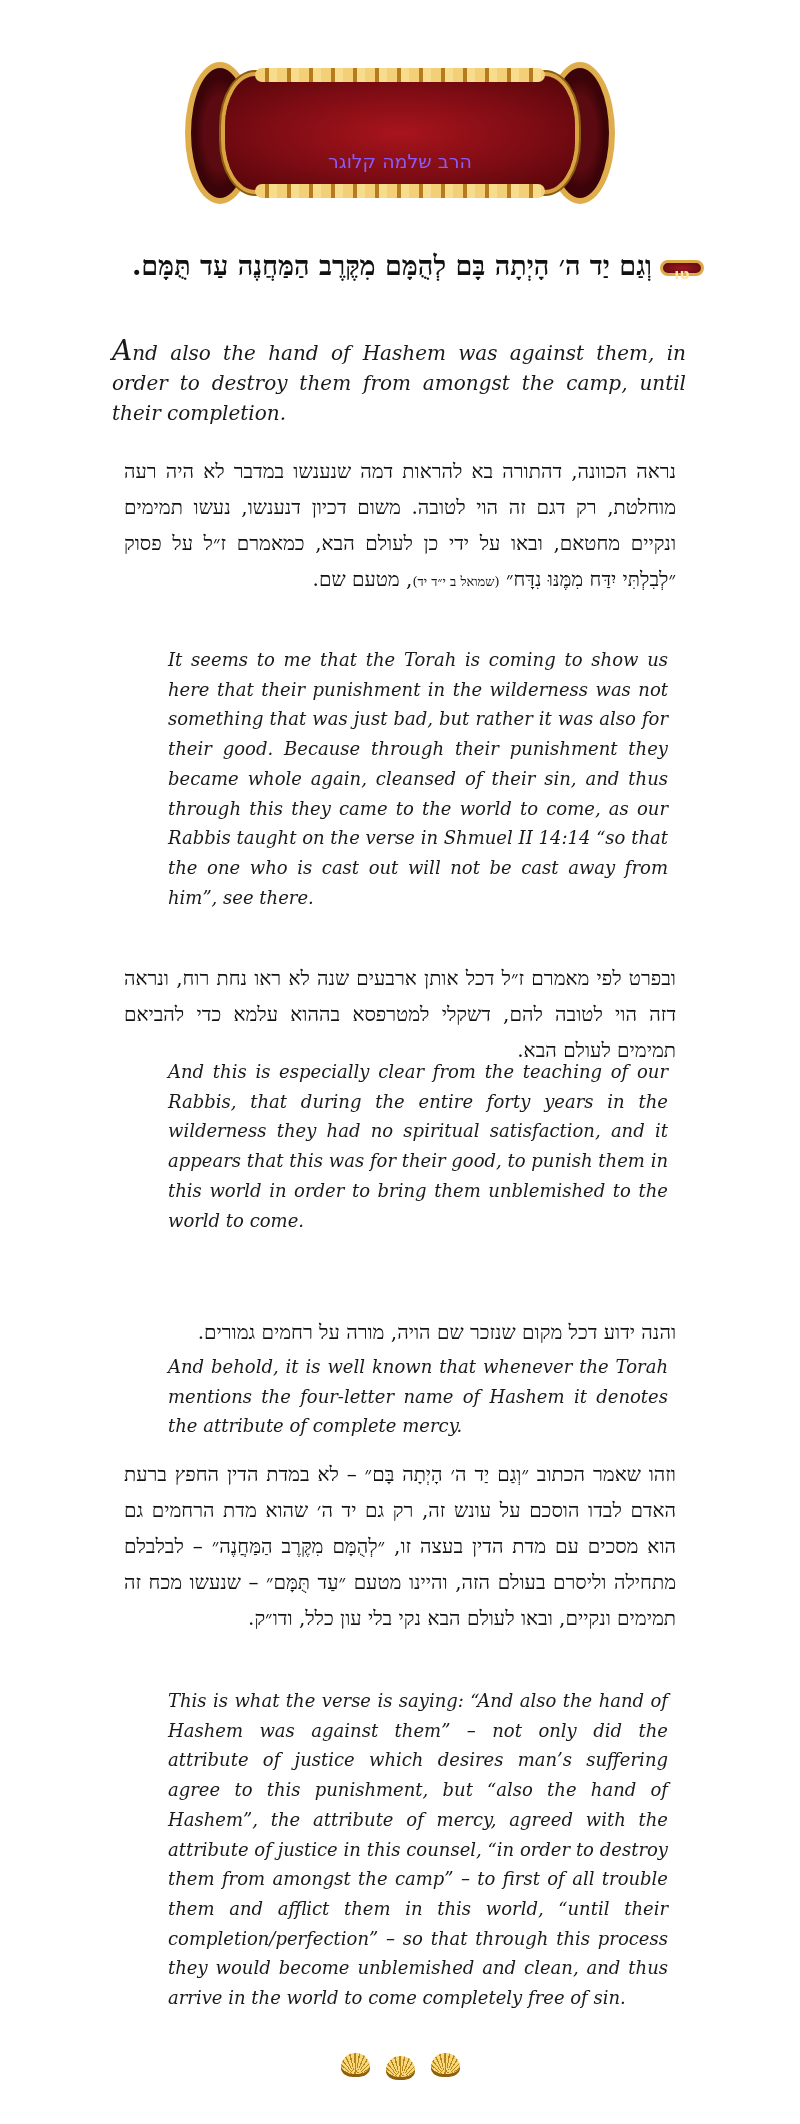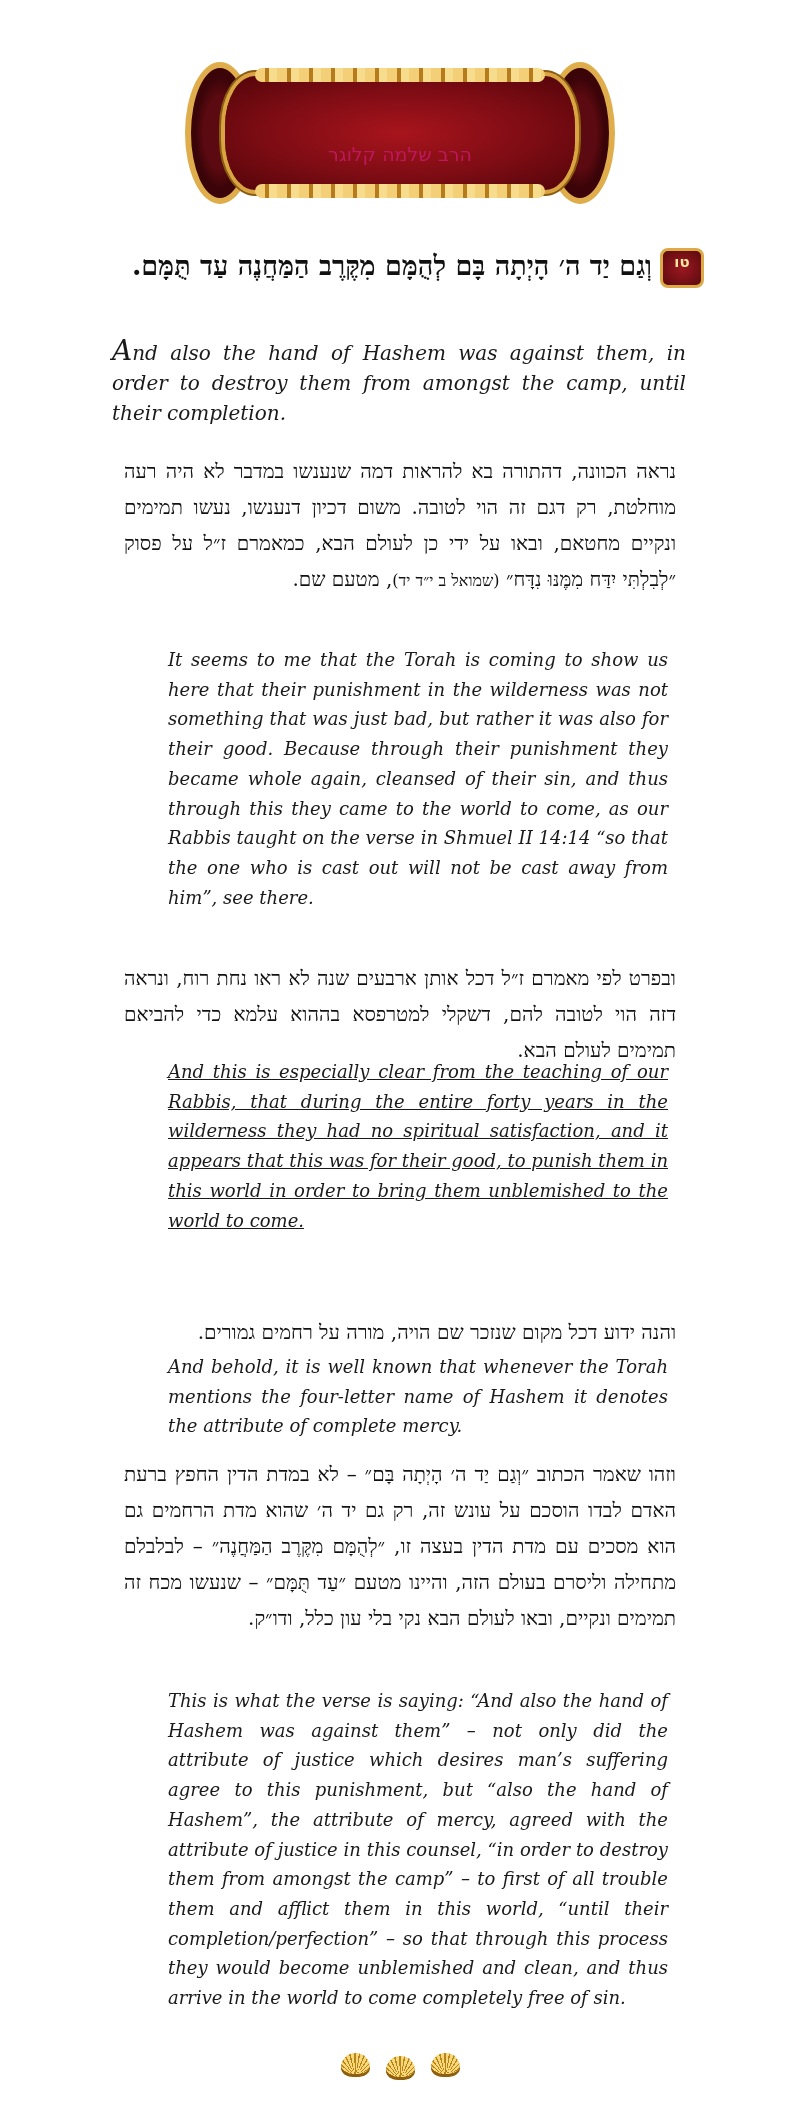--- a/index.html
+++ b/index.html
@@ -27,51 +27,51 @@
       border-radius: 7px;
     }
     .banner-rope-top { top: 10px; }
     .banner-rope-bot { top: 126px; }
     .banner-title {
       position: absolute; left: 0; right: 0; top: 40px; text-align: center;
       font-family: "DejaVu Sans", sans-serif; font-weight: bold; font-size: 38px; color: #ffffff;
       direction: rtl; text-shadow: 1px 1px 2px #2a0003;
     }
     .banner-sub {
-      position: absolute; left: 0; right: 0; top: 85px; text-align: center;
-      font-family: "DejaVu Sans", sans-serif; font-size: 19px; color: #be185d; direction: rtl;
+      position: absolute; left: 0; right: 0; top: 92px; text-align: center;
+      font-family: "DejaVu Sans", sans-serif; font-size: 19px; color: #8b5cf6; direction: rtl;
     }
 
     .verse-row {
       position: absolute; left: 98px; width: 606px; top: 246px;
       direction: rtl; text-align: justify;
       font-family: "DejaVu Serif", serif; font-weight: bold; font-size: 27px; line-height: 40px;
     }
     .verse-badge {
       display: inline-block; vertical-align: middle; margin-left: 8px;
-      width: 44px; height: 40px; border-radius: 8px;
+      width: 44px; height: 16px; border-radius: 8px;
       background: radial-gradient(ellipse, #9c1820, #5b0a0f);
       border: 3px solid #dcaa47; box-sizing: border-box;
       color: #ffe7a0; font-size: 15px; line-height: 22px; text-align: center;
       font-family: "DejaVu Sans", sans-serif; font-weight: bold;
     }
 
     .en-trans {
       position: absolute; left: 112px; width: 574px; top: 336px;
       font-family: "DejaVu Serif", serif; font-style: italic; font-size: 20px; line-height: 30px;
       text-align: justify; color: #1a1a1a;
     }
     .en-trans .dropcap { font-size: 28px; }
 
     .heb {
       position: absolute; left: 124px; width: 552px;
       direction: rtl; text-align: justify;
       font-family: "DejaVu Serif", serif; font-size: 20px; line-height: 36px; color: #111;
     }
-    .heb .small { font-size: 16px; }
+    .heb .small { font-size: 13px; }
 
     .en {
       position: absolute; left: 150px; width: 500px;
       font-family: "DejaVu Serif", serif; font-style: italic; font-size: 18px; line-height: 29.7px;
       text-align: justify; color: #1a1a1a; margin-left: 18px;
     }
 
     .shells { position: absolute; left: 0; right: 0; top: 2053px; text-align: center; }
     .shell {
       display: inline-block; width: 29px; height: 24px; margin: 0 6px;
@@ -103,21 +103,21 @@
 
 <div class="heb" style="top:453px;">
   <span>נראה הכוונה, דהתורה בא להראות דמה שנענשו במדבר לא היה רעה מוחלטת, רק דגם זה הוי לטובה. משום דכיון דנענשו, נעשו תמימים ונקיים מחטאם, ובאו על ידי כן לעולם הבא, כמאמרם ז״ל על פסוק ״לְבִלְתִּי יִדַּח מִמֶּנּוּ נִדָּח״</span>
   <span class="small">(שמואל ב י״ד יד)</span><span>, מטעם שם.</span>
 </div>
 
 <div class="en" style="top:645px;">It seems to me that the Torah is coming to show us here that their punishment in the wilderness was not something that was just bad, but rather it was also for their good. Because through their punishment they became whole again, cleansed of their sin, and thus through this they came to the world to come, as our Rabbis taught on the verse in Shmuel II 14:14 “so that the one who is cast out will not be cast away from him”, see there.</div>
 
 <div class="heb" style="top:960px;">ובפרט לפי מאמרם ז״ל דכל אותן ארבעים שנה לא ראו נחת רוח, ונראה דזה הוי לטובה להם, דשקלי למטרפסא בההוא עלמא כדי להביאם תמימים לעולם הבא.</div>
 
-<div class="en" style="top:1057px;text-decoration:underline;">And this is especially clear from the teaching of our Rabbis, that during the entire forty years in the wilderness they had no spiritual satisfaction, and it appears that this was for their good, to punish them in this world in order to bring them unblemished to the world to come.</div>
+<div class="en" style="top:1057px;">And this is especially clear from the teaching of our Rabbis, that during the entire forty years in the wilderness they had no spiritual satisfaction, and it appears that this was for their good, to punish them in this world in order to bring them unblemished to the world to come.</div>
 
 <div class="heb" style="top:1314px;">והנה ידוע דכל מקום שנזכר שם הויה, מורה על רחמים גמורים.</div>
 
 <div class="en" style="top:1352px;">And behold, it is well known that whenever the Torah mentions the four-letter name of Hashem it denotes the attribute of complete mercy.</div>
 
 <div class="heb" style="top:1456px;">וזהו שאמר הכתוב ״וְגַם יַד ה׳ הָיְתָה בָּם״ – לא במדת הדין החפץ ברעת האדם לבדו הוסכם על עונש זה, רק גם יד ה׳ שהוא מדת הרחמים גם הוא מסכים עם מדת הדין בעצה זו, ״לְהֻמָּם מִקֶּרֶב הַמַּחֲנֶה״ – לבלבלם מתחילה וליסרם בעולם הזה, והיינו מטעם ״עַד תֻּמָּם״ – שנעשו מכח זה תמימים ונקיים, ובאו לעולם הבא נקי בלי עון כלל, ודו״ק.</div>
 
 <div class="en" style="top:1686px;">This is what the verse is saying: “And also the hand of Hashem was against them” – not only did the attribute of justice which desires man’s suffering agree to this punishment, but “also the hand of Hashem”, the attribute of mercy, agreed with the attribute of justice in this counsel, “in order to destroy them from amongst the camp” – to first of all trouble them and afflict them in this world, “until their completion/perfection” – so that through this process they would become unblemished and clean, and thus arrive in the world to come completely free of sin.</div>
 
 <div class="shells">

